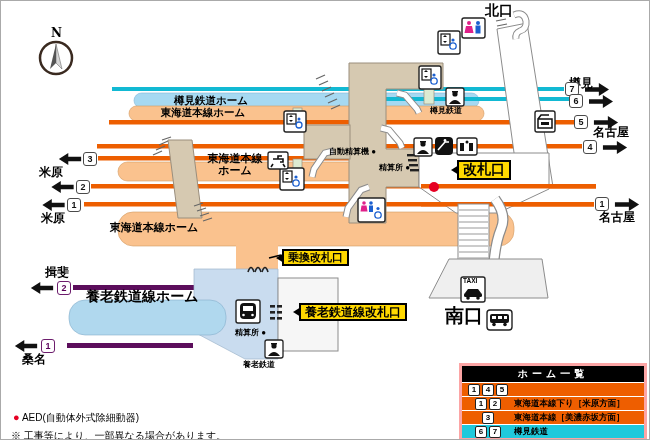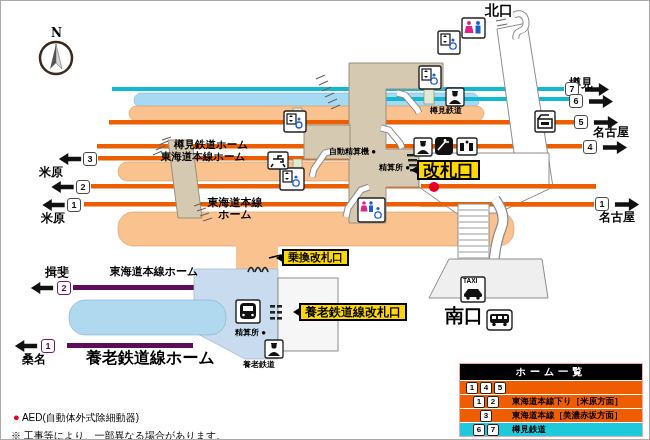--- a/index.html
+++ b/index.html
@@ -2,31 +2,31 @@
 <html><head>
 <meta charset="utf-8">
 <style>
   html,body{margin:0;padding:0;background:#fff;}
   #stage{position:relative;width:648px;height:438px;border:1px solid #aaa;overflow:hidden;
          font-family:"Liberation Sans",sans-serif;background:#fff;}
   #shapes{position:absolute;left:0;top:0;}
   .lbl{position:absolute;color:#000;white-space:nowrap;line-height:1.05;}
   .dest{font-size:12px;font-weight:bold;}
   .exit{font-size:14px;font-weight:bold;}
-  .pfl{font-size:11px;font-weight:bold;text-align:center;margin-top:44px;}
+  .pfl{font-size:11px;font-weight:bold;text-align:center;}
   .tiny{font-size:8px;font-weight:bold;}
   .tb{position:absolute;width:12px;height:12px;background:#fff;border:1.5px solid #4a4a4a;
       border-radius:3px;display:flex;align-items:center;justify-content:center;
       font-size:9px;font-weight:bold;color:#111;}
   .tb.yoro{border-color:#6d1d6d;color:#5a005a;}
   .gate{position:absolute;background:#ffd800;border:2px solid #000;font-weight:bold;
         padding:0 4px;display:flex;align-items:center;}
   .gate:before{content:"";position:absolute;left:-8px;top:50%;margin-top:-5px;
         border:5px solid transparent;border-right:8px solid #000;border-left:0;}
-  .legend{position:absolute;left:458px;top:362px;width:182px;border:1px solid #fca5a5;background:#701a75;}
+  .legend{position:absolute;left:458px;top:362px;width:182px;border:3px solid #fca5a5;background:#701a75;}
   .legend .hdr{background:#000;color:#fff;font-size:10px;font-weight:bold;text-align:center;
         letter-spacing:4px;padding:1px 0;}
   .legend .row{display:flex;align-items:center;height:13px;border-top:1px solid #fff;}
   .legend .row.jr{background:#ee5e00;}
   .legend .row.tarumi{background:#1fc9dc;}
   .legend .bcell{width:52px;display:flex;justify-content:center;gap:2px;}
   .legend .mb{width:10px;height:10px;background:#fff;border:1px solid #222;border-radius:2px;
         font-size:8px;font-weight:bold;display:flex;align-items:center;justify-content:center;}
   .legend .txt{flex:1;font-size:8.5px;font-weight:bold;color:#000;}
   .note{position:absolute;font-size:10px;color:#000;margin-top:15px;}
@@ -363,30 +363,30 @@
   <div class="tb" style="left:75px;top:179px;">2</div>
   <div class="tb" style="left:66px;top:197px;">1</div>
   <div class="tb yoro" style="left:56px;top:280px;">2</div>
   <div class="tb yoro" style="left:40px;top:338px;">1</div>
 
   <div class="lbl pfl" style="left:150px;top:94px;width:120px;font-size:10.5px;">樽見鉄道ホーム</div>
   <div class="lbl pfl" style="left:138px;top:106px;width:128px;font-size:10.5px;">東海道本線ホーム</div>
   <div class="lbl pfl" style="left:201px;top:152px;width:66px;">東海道本線</div>
   <div class="lbl pfl" style="left:201px;top:164px;width:66px;">ホーム</div>
   <div class="lbl pfl" style="left:103px;top:221px;width:100px;">東海道本線ホーム</div>
-  <div class="lbl pfl" style="left:85px;top:305px;width:110px;font-size:16px;">養老鉄道線ホーム</div>
+  <div class="lbl pfl" style="left:85px;top:288px;width:110px;font-size:14px;">養老鉄道線ホーム</div>
 
   <div class="lbl tiny" style="left:328px;top:147px;">自動精算機 ●</div>
   <div class="lbl tiny" style="left:378px;top:163px;">精算所 ●</div>
   <div class="lbl tiny" style="left:429px;top:106px;">樽見鉄道</div>
   <div class="lbl tiny" style="left:234px;top:328px;">精算所 ●</div>
   <div class="lbl tiny" style="left:242px;top:360px;">養老鉄道</div>
   <div class="lbl" style="left:462px;top:277px;font-size:6.5px;font-weight:bold;">TAXI</div>
 
-  <div class="gate" style="left:416px;top:159px;height:16px;font-size:17px;">改札口</div>
+  <div class="gate" style="left:456px;top:159px;height:16px;font-size:14px;">改札口</div>
   <div class="gate" style="left:281px;top:248px;height:13px;font-size:11px;">乗換改札口</div>
   <div class="gate" style="left:298px;top:302px;height:14px;font-size:12px;">養老鉄道線改札口</div>
 
   <div class="legend">
     <div class="hdr">ホーム一覧</div>
     <div class="row jr">
       <div class="bcell">
         <span class="mb">1</span>
         <span class="mb">4</span>
         <span class="mb">5</span>

